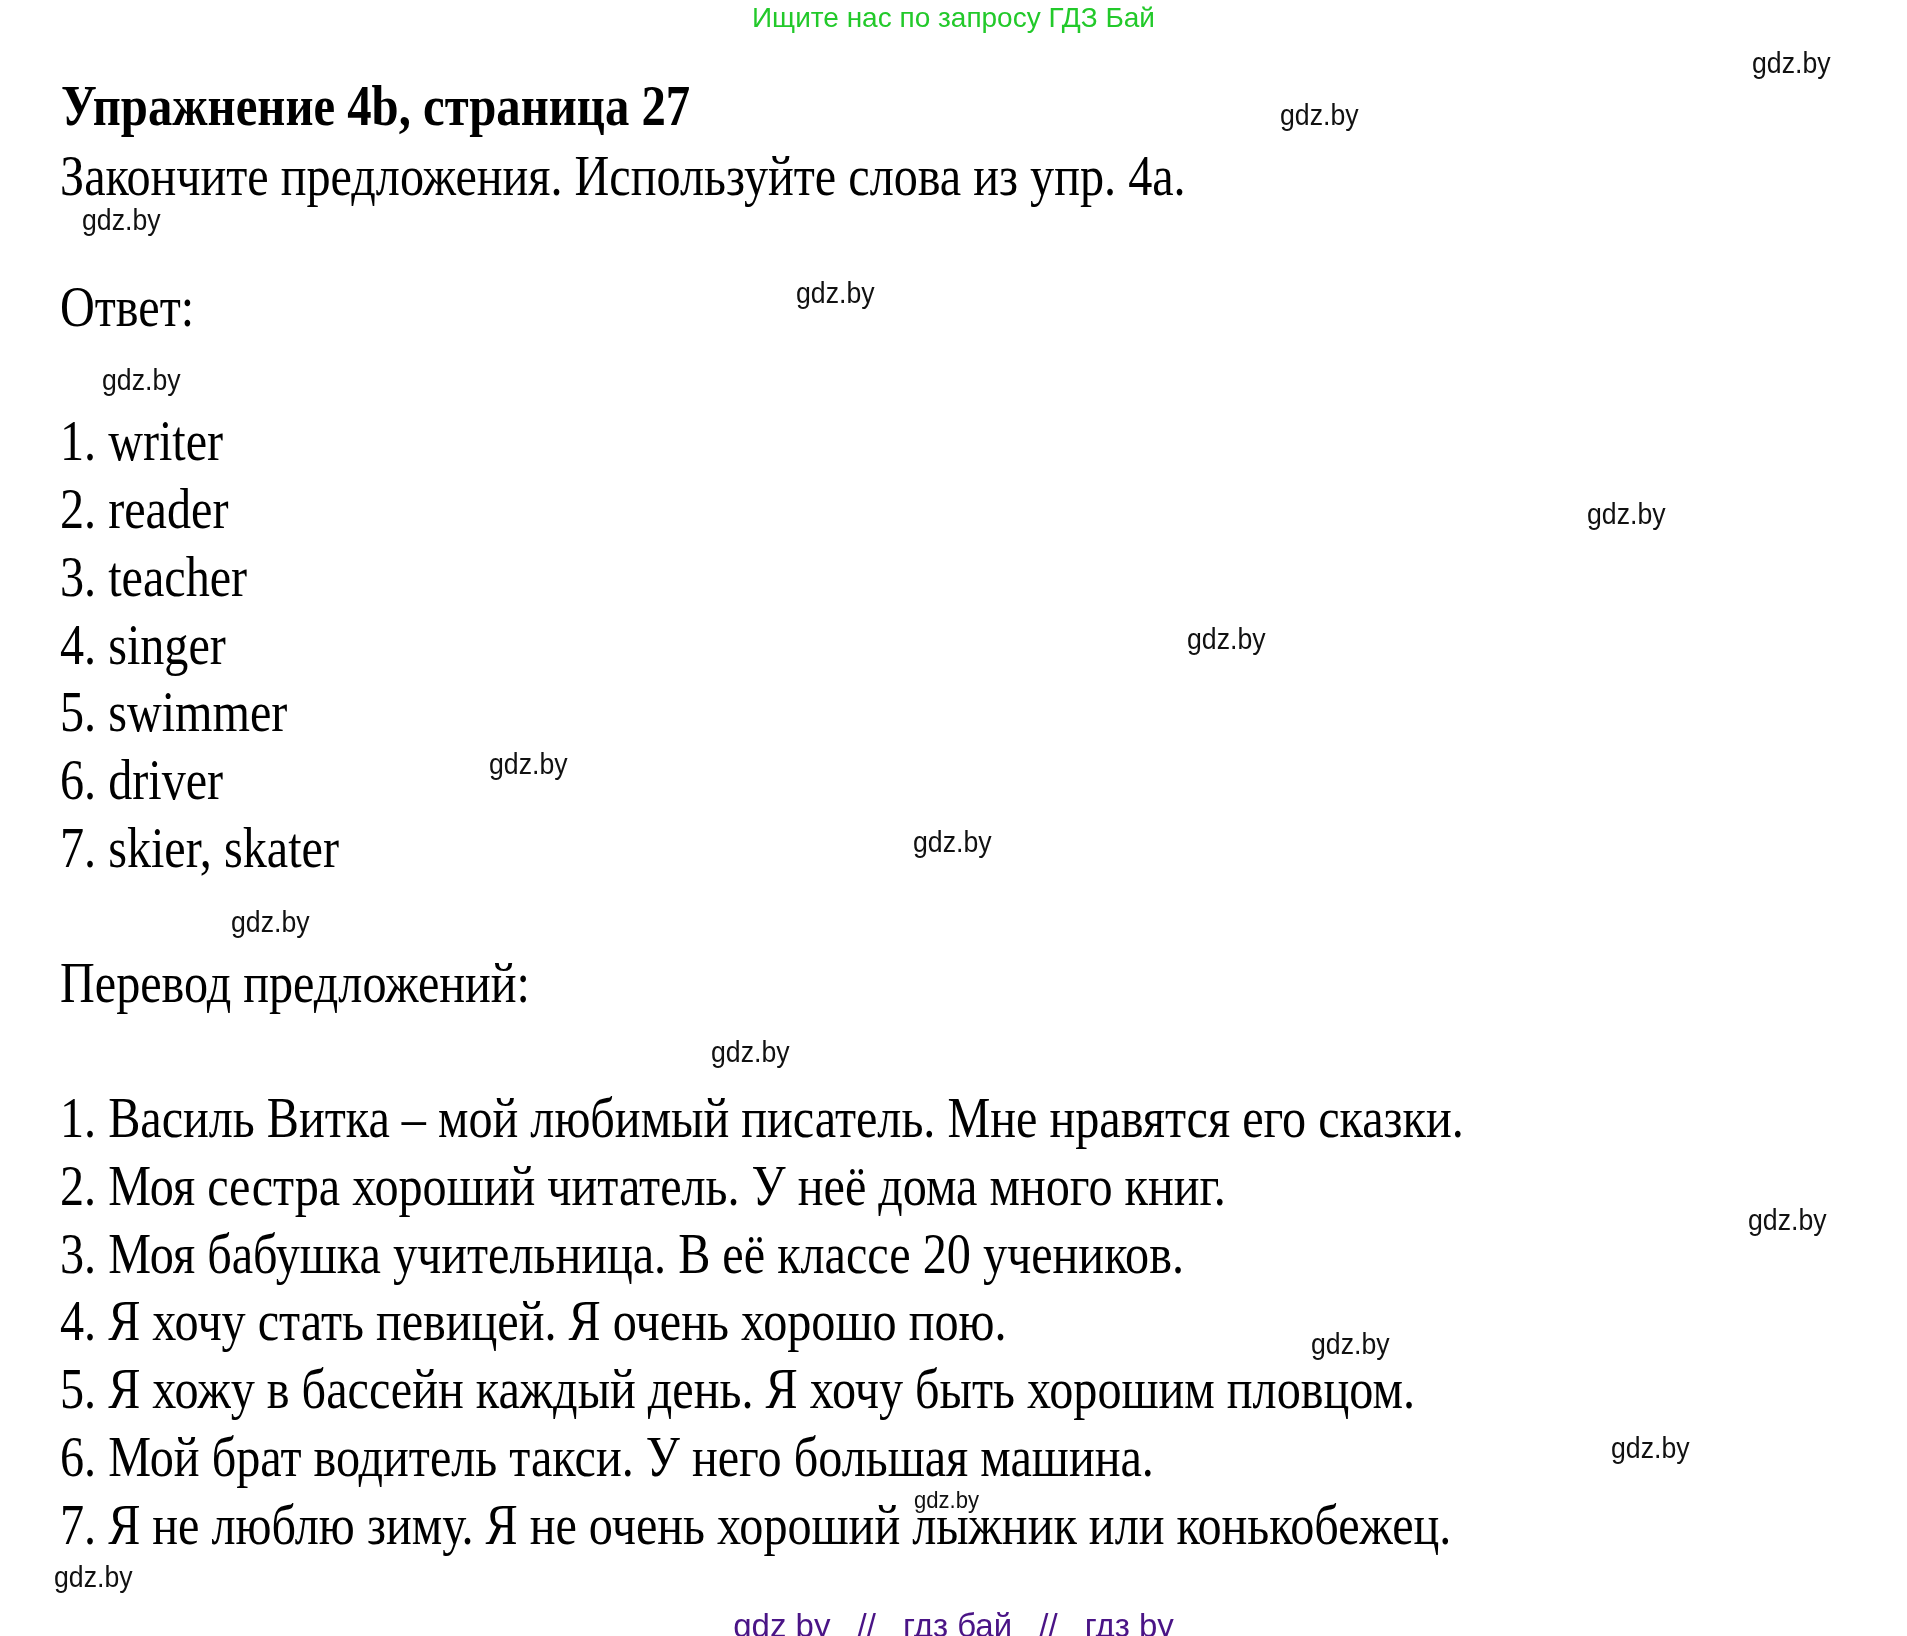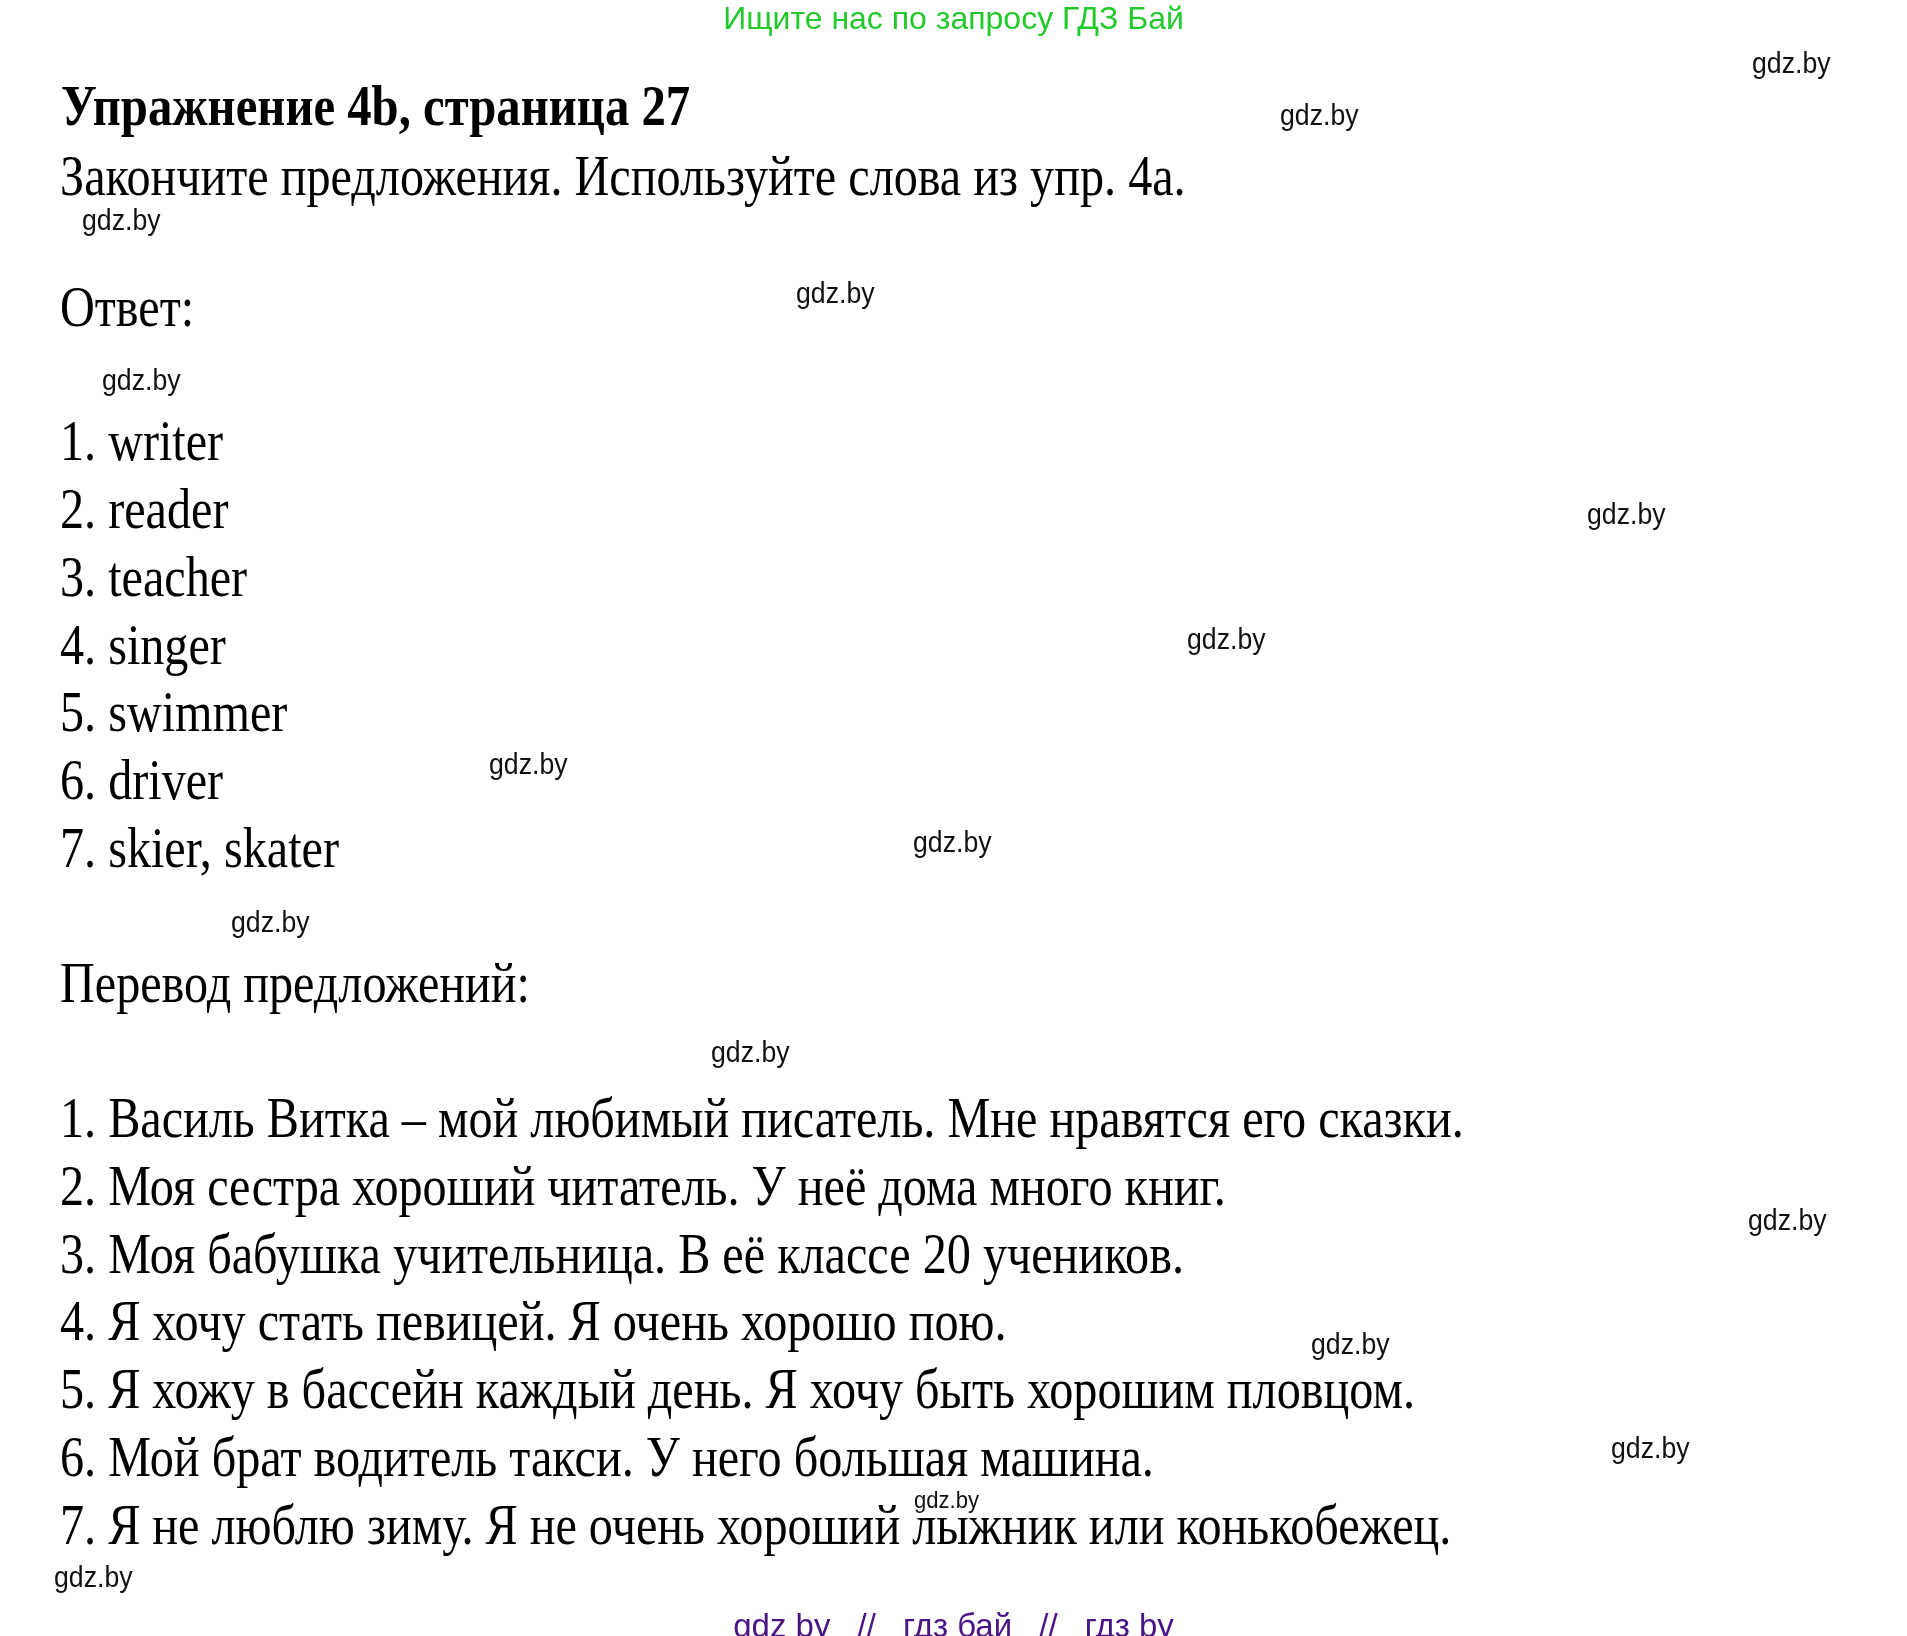--- a/index.html
+++ b/index.html
@@ -1,20 +1,20 @@
 <!DOCTYPE html>
 <html><head>
 <meta charset="utf-8">
 <style>
   html, body { margin: 0; padding: 0; background: #ffffff; }
   body { width: 1907px; height: 1636px; position: relative; overflow: hidden; }
   .abs { position: absolute; white-space: nowrap; }
   .banner {
     left: 0; width: 1907px; top: 0; text-align: center;
-    font-family: "Liberation Sans", sans-serif; font-size: 32px; line-height: 36px;
+    font-family: "Liberation Sans", sans-serif; font-size: 28px; line-height: 36px;
     color: #22c92a;
   }
   .serif {
     font-family: "Liberation Serif", serif; color: #000;
     transform-origin: left top; transform: scaleX(0.86);
   }
   .title { left: 61px; top: 74px; font-size: 58px; font-weight: bold; line-height: 64px; transform: scaleX(0.84); }
   .instr { left: 60px; top: 144px; font-size: 56px; line-height: 64px; }
   .answer-label { left: 60px; top: 275px; font-size: 56px; line-height: 64px; }
   .list-item { left: 60px; font-size: 56px; line-height: 64px; }

